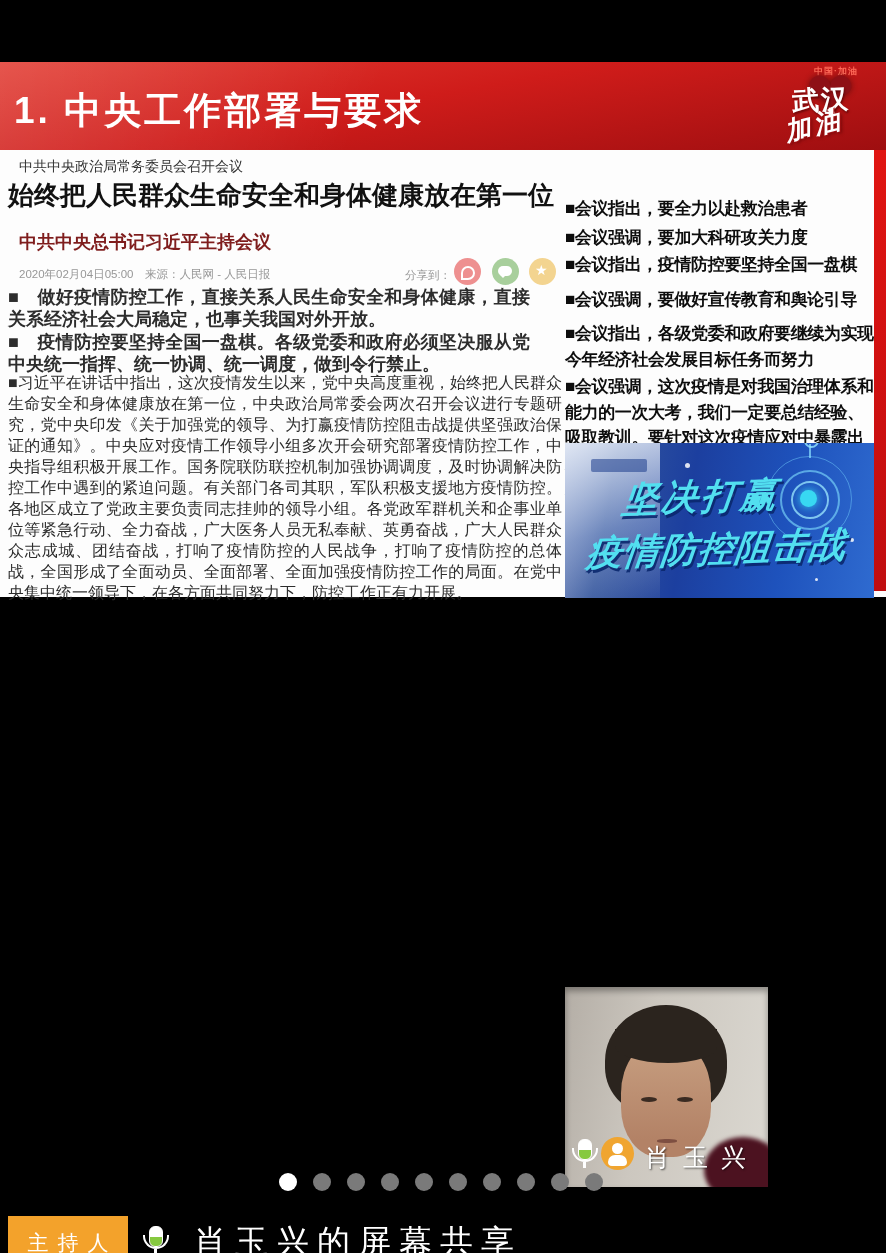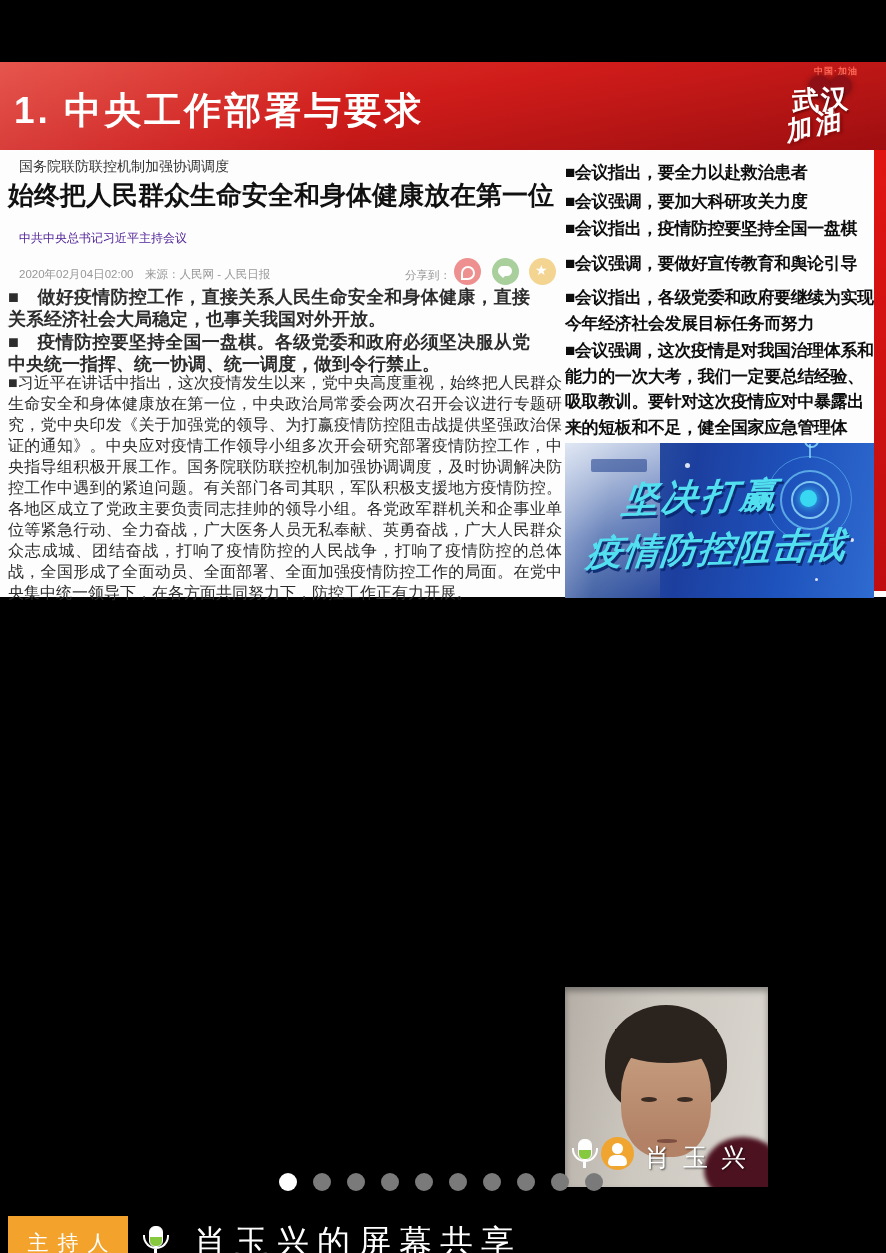--- a/index.html
+++ b/index.html
@@ -25,41 +25,41 @@
           color:#fff;transform:rotate(-14deg);letter-spacing:4px;
           text-shadow:1px 1px 0 #a00f12,2px 2px 3px rgba(80,0,0,.5);}
 
   
   .content{position:absolute;left:0;top:150px;width:886px;height:447px;background:#fdfdfd;}
   .red-strip{position:absolute;left:874px;top:0;width:12px;height:441px;
           background:linear-gradient(180deg,#e01512,#c00d0f);}
   .kicker{position:absolute;left:19px;top:8px;font-size:14px;color:#333;}
   .headline{position:absolute;left:8px;top:28px;width:570px;font-size:26px;font-weight:800;
           color:#111;white-space:nowrap;letter-spacing:0px;}
-  .byline{position:absolute;left:19px;top:80px;font-size:12px;color:#4c1d95;}
+  .byline{position:absolute;left:19px;top:80px;font-size:18px;color:#7f1d1d;font-weight:bold;}
   .meta{position:absolute;left:19px;top:117px;font-size:11.5px;color:#979797;}
   .share-label{position:absolute;left:405px;top:118px;font-size:11.5px;color:#979797;}
   .share-ic{position:absolute;top:108px;width:27px;height:27px;border-radius:50%;}
   .share-red{left:454px;background:#ee9090;}
   .share-green{left:492px;background:#a8cf9c;}
   .share-yellow{left:529px;background:#f3d490;}
   .share-red::before{content:"";position:absolute;left:7px;top:8px;width:10px;height:10px;
           border:2px solid #fff;border-radius:50% 50% 50% 0;}
   .share-green::before{content:"";position:absolute;left:6px;top:8px;width:14px;height:10px;
           background:#fff;border-radius:5px;}
   .share-green::after{content:"";position:absolute;left:8px;top:17px;border:3px solid transparent;
           border-top-color:#fff;}
   .share-yellow::before{content:"★";position:absolute;left:6px;top:4px;color:#fff;font-size:14px;}
   .para{position:absolute;left:8px;color:#2d2d2d;text-align:justify;}
   .p1{top:136px;width:522px;font-size:18px;font-weight:700;line-height:22px;}
   .p2{top:181px;width:522px;font-size:18px;font-weight:700;line-height:22px;}
   .p3{top:222px;width:554px;font-size:16px;font-weight:500;line-height:21px;}
 
   .point{position:absolute;left:565px;width:314px;font-size:17px;font-weight:700;color:#0d0d0d;
-          line-height:25.5px;letter-spacing:-0.4px;}
+          line-height:25.5px;letter-spacing:-0.4px;margin-top:36px;}
   .pt0{top:10px;} .pt1{top:39px;} .pt2{top:66px;} .pt3{top:101px;} .pt4{top:135px;} .pt5{top:188px;}
 
   
   .poster{position:absolute;left:565px;top:293px;width:309px;height:155px;overflow:hidden;
           background:linear-gradient(100deg,#7d92c4 0%,#31549e 16%,#1c3f9f 40%,#1e52bc 70%,#2f6bd0 100%);}
   .poster-photo{position:absolute;left:0;top:0;width:95px;height:155px;
           background:linear-gradient(165deg,rgba(237,242,250,.88),rgba(182,197,226,.45) 55%,rgba(90,110,160,.22));}
   .poster-photo-inner{position:absolute;left:26px;top:16px;width:56px;height:13px;
           background:rgba(28,60,140,.55);border-radius:2px;}
   .radar{position:absolute;left:201px;top:13px;width:84px;height:84px;border-radius:50%;
@@ -143,24 +143,24 @@
       <div class="logo-heart">❤</div>
       <div class="logo-wuhan">武汉</div>
       <div class="logo-plus">+</div>
       <div class="logo-jiayou">加油</div>
     </div>
   </div>
 
   <div class="content">
     <div class="red-strip"></div>
 
-    <div class="kicker">国务院联防联控机制加强协调调度</div>
+    <div class="kicker">中共中央政治局常务委员会召开会议</div>
     <div class="headline">始终把人民群众生命安全和身体健康放在第一位</div>
     <div class="byline">中共中央总书记习近平主持会议</div>
-    <div class="meta">2020年02月04日02:00　来源：人民网 - 人民日报</div>
+    <div class="meta">2020年02月04日05:00　来源：人民网 - 人民日报</div>
     <div class="share-label">分享到：</div>
     <div class="share-ic share-red"></div>
     <div class="share-ic share-green"></div>
     <div class="share-ic share-yellow"></div>
 
     <div class="para p1">■　做好疫情防控工作，直接关系人民生命安全和身体健康，直接关系经济社会大局稳定，也事关我国对外开放。</div>
     <div class="para p2">■　疫情防控要坚持全国一盘棋。各级党委和政府必须坚决服从党中央统一指挥、统一协调、统一调度，做到令行禁止。</div>
     <div class="para p3">■习近平在讲话中指出，这次疫情发生以来，党中央高度重视，始终把人民群众生命安全和身体健康放在第一位，中央政治局常委会两次召开会议进行专题研究，党中央印发《关于加强党的领导、为打赢疫情防控阻击战提供坚强政治保证的通知》。中央应对疫情工作领导小组多次开会研究部署疫情防控工作，中央指导组积极开展工作。国务院联防联控机制加强协调调度，及时协调解决防控工作中遇到的紧迫问题。有关部门各司其职，军队积极支援地方疫情防控。各地区成立了党政主要负责同志挂帅的领导小组。各党政军群机关和企事业单位等紧急行动、全力奋战，广大医务人员无私奉献、英勇奋战，广大人民群众众志成城、团结奋战，打响了疫情防控的人民战争，打响了疫情防控的总体战，全国形成了全面动员、全面部署、全面加强疫情防控工作的局面。在党中央集中统一领导下，在各方面共同努力下，防控工作正有力开展。</div>
 
     <div class="point pt0">■会议指出，要全力以赴救治患者</div>

